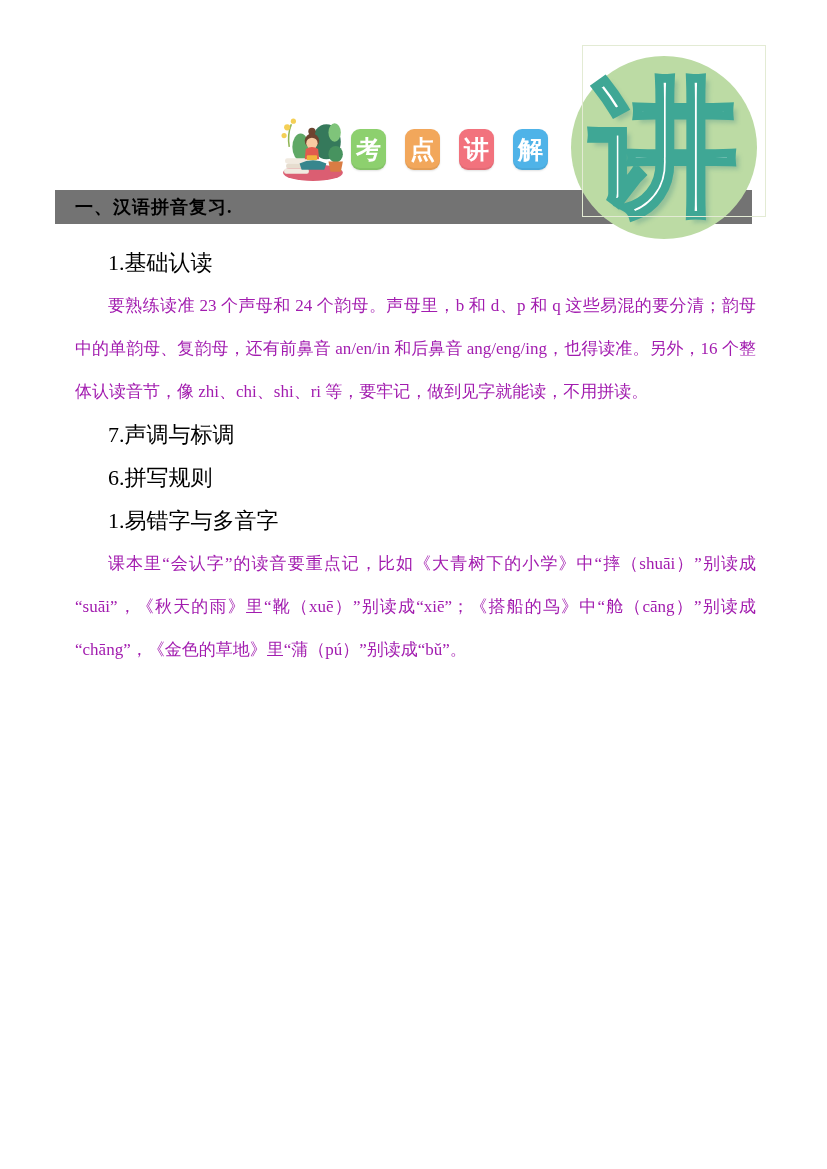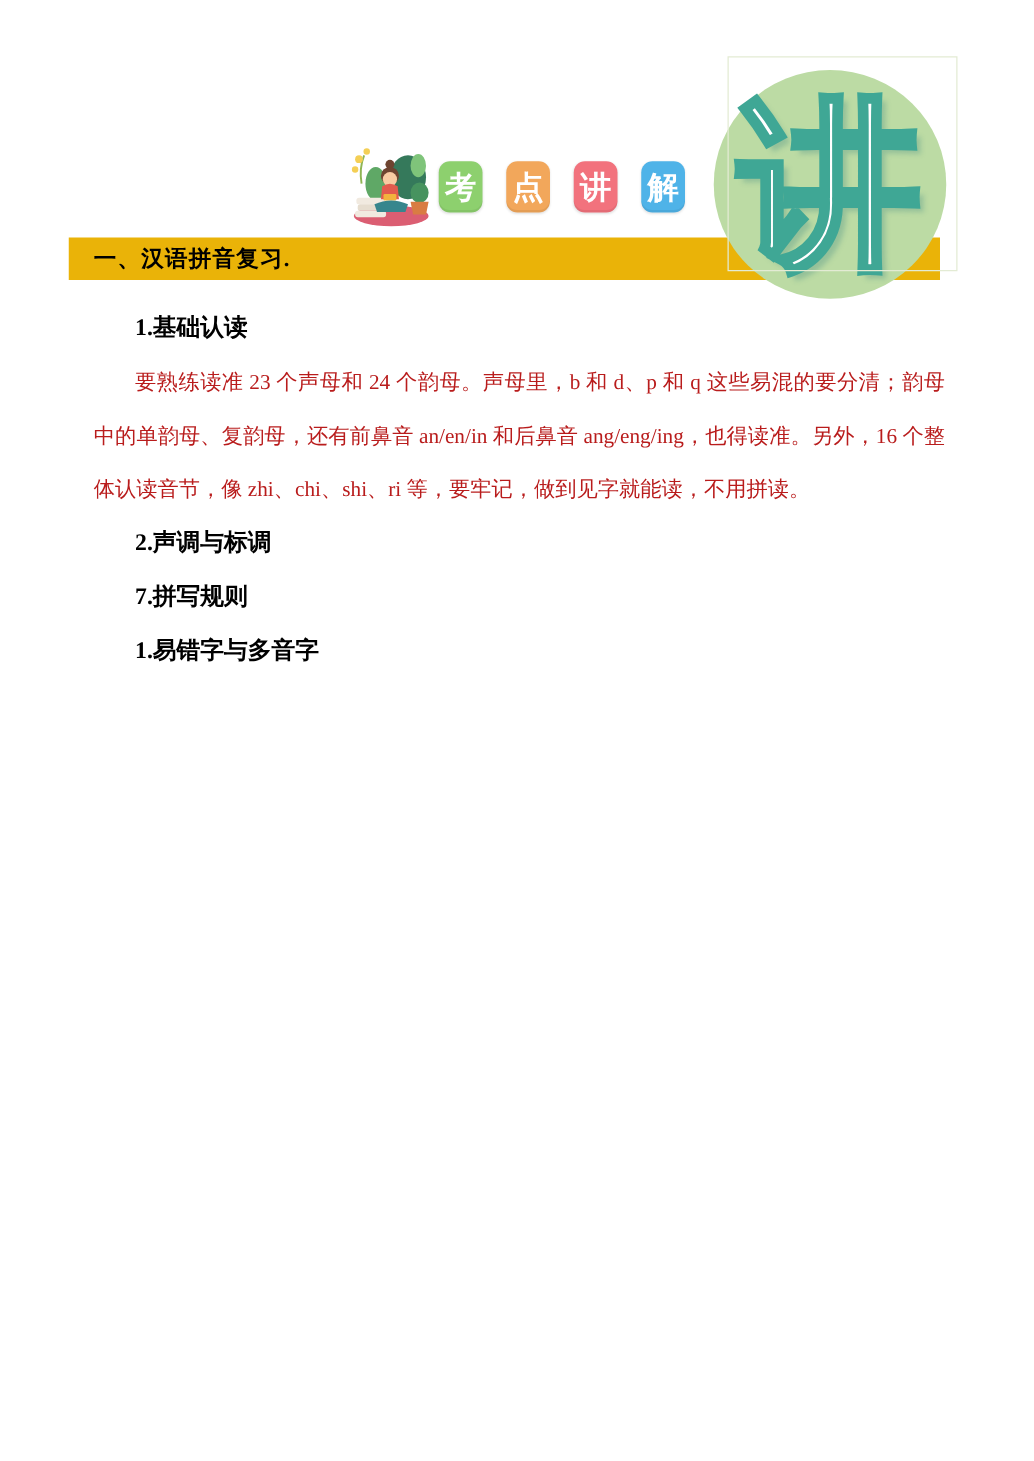--- a/index.html
+++ b/index.html
@@ -45,40 +45,40 @@
     box-shadow:0 1px 2px rgba(0,0,0,.12), inset 0 -2px 0 rgba(0,0,0,.06);
   }
   .badge-0{background:#8dd06e;}
   .badge-1{background:#f2a75b;}
   .badge-2{background:#f2727d;}
   .badge-3{background:#4fb3e8;}
 
   
   .banner{
     position:absolute;left:55px;top:190px;width:697px;height:34px;
-    background:#eab308;z-index:1;
+    background:#737373;z-index:1;
   }
   .banner-title{
     position:absolute;left:20px;top:0;line-height:34px;
     font-size:18px;font-weight:bold;letter-spacing:1px;
   }
 
   
   .content{
     position:absolute;left:75px;top:241px;width:681px;z-index:0;
   }
   .sec-heading{
     margin:0;padding-left:33px;
-    font-size:19px;font-weight:bold;line-height:43px;
+    font-size:22px;font-weight:normal;line-height:43px;
   }
   .sec-body{
     margin:0;
     font-size:17px;line-height:43px;
     text-indent:33px;text-align:justify;
-    color:#b91c1c;
+    color:#a21caf;
   }
 </style>
 </head>
 <body>
 
 <div class="page">
 
   <div class="stamp-frame"></div>
   <div class="stamp-circle">
     <span class="stamp-char">讲</span>
@@ -122,21 +122,22 @@
 
   <div class="banner">
     <span class="banner-title">一、汉语拼音复习.</span>
   </div>
 
   <div class="content">
 
     <h3 class="sec-heading">1.基础认读</h3>
     <p class="sec-body">要熟练读准 23 个声母和 24 个韵母。声母里，b 和 d、p 和 q 这些易混的要分清；韵母中的单韵母、复韵母，还有前鼻音 an/en/in 和后鼻音 ang/eng/ing，也得读准。另外，16 个整体认读音节，像 zhi、chi、shi、ri 等，要牢记，做到见字就能读，不用拼读。</p>
 
-    <h3 class="sec-heading">2.声调与标调</h3>
+    <h3 class="sec-heading">7.声调与标调</h3>
 
-    <h3 class="sec-heading">7.拼写规则</h3>
+    <h3 class="sec-heading">6.拼写规则</h3>
 
     <h3 class="sec-heading">1.易错字与多音字</h3>
+    <p class="sec-body">课本里“会认字”的读音要重点记，比如《大青树下的小学》中“摔（shuāi）”别读成“suāi”，《秋天的雨》里“靴（xuē）”别读成“xiē”；《搭船的鸟》中“舱（cāng）”别读成“chāng”，《金色的草地》里“蒲（pú）”别读成“bǔ”。</p>
 
   </div>
 
 </div>
 
 </body></html>

